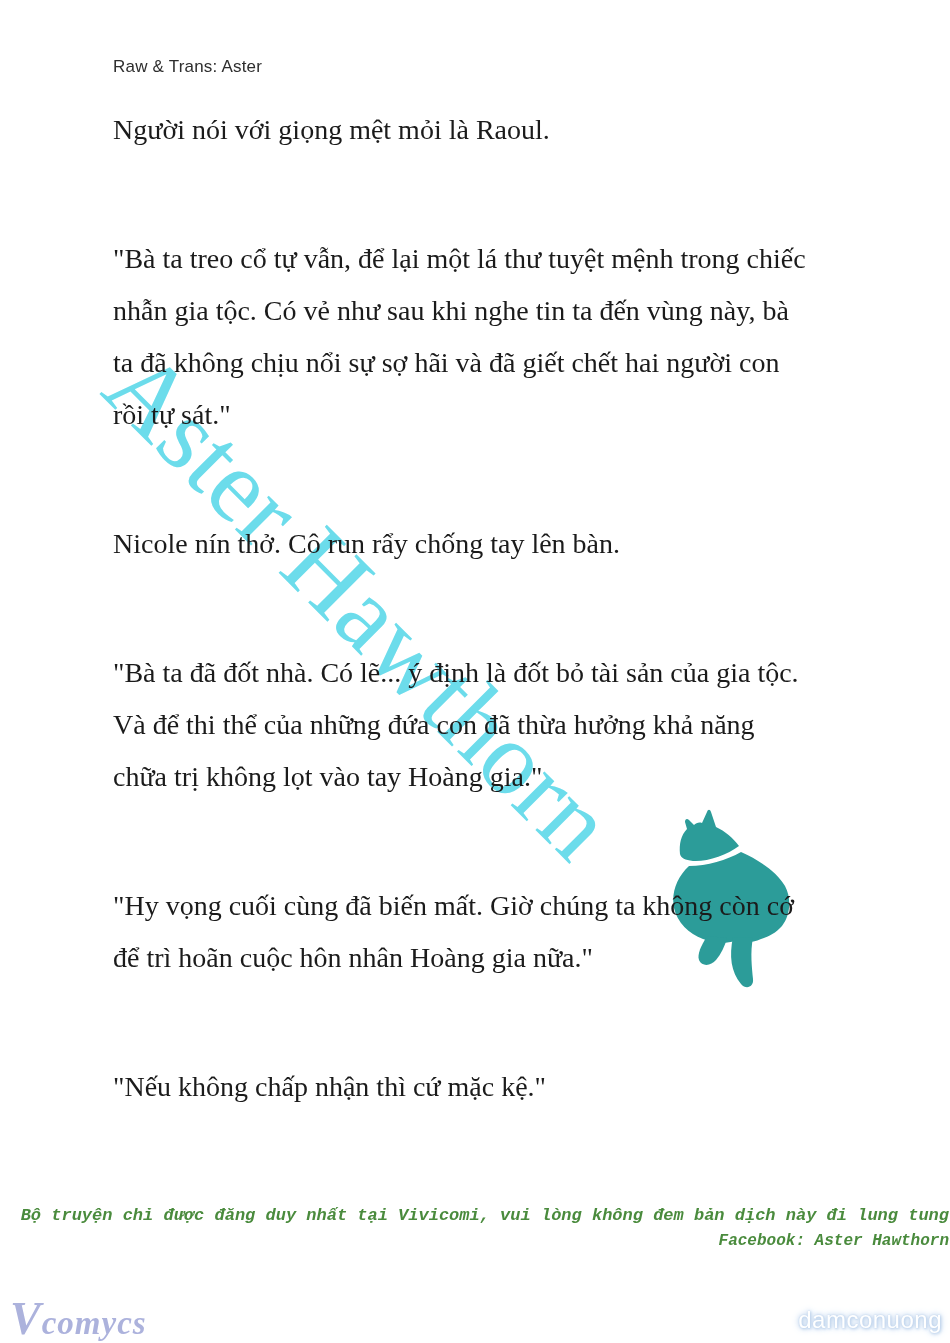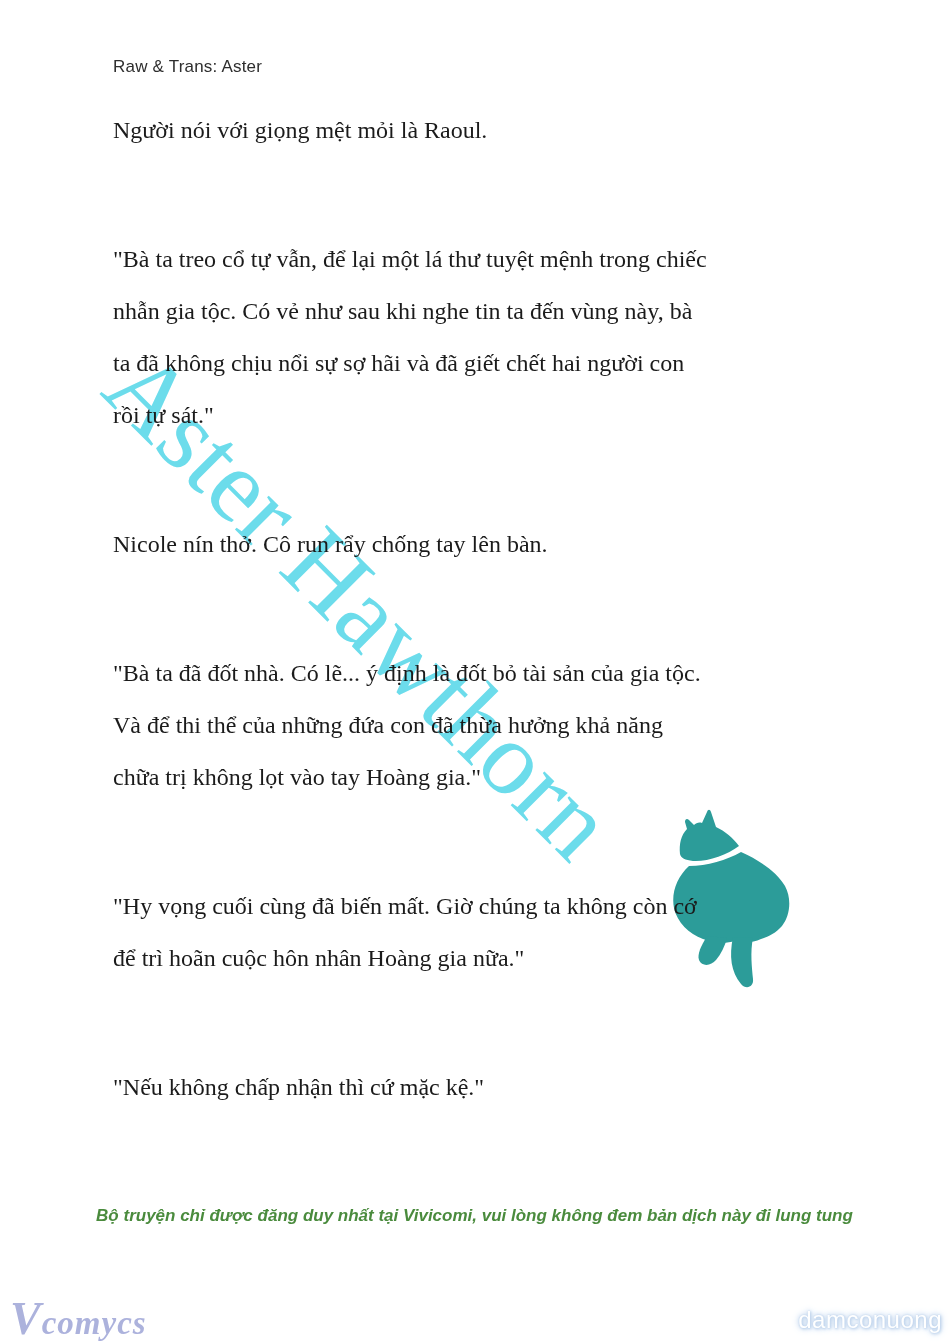--- a/index.html
+++ b/index.html
@@ -29,36 +29,36 @@
     z-index:1;
     pointer-events:none;
   }
   
   .content{
     position:absolute;left:113px;top:104px;width:800px;
     z-index:2;
   }
   .content p{
     margin:0 0 77px 0;
-    font-size:24px;
+    font-size:28px;
     line-height:52px;
     color:var(--body-text,#1b1b1b);
     white-space:pre;
   }
   
   .cat{
     position:absolute;left:655px;top:800px;width:145px;height:200px;
     z-index:1;
   }
   .cat path{fill:var(--cat,#2c9c99);}
   
   .footer{
     position:absolute;left:0;top:1202px;width:949px;
-    text-align:center;
-    font-family:Liberation Sans, sans-serif;
+    text-align:right;
+    font-family:Liberation Mono, monospace;
     font-weight:bold;font-style:italic;
     color:var(--footer-green,#4a8b3d);
     z-index:2;
   }
   .footer .f1{font-size:17px;line-height:27px;}
   .footer .f2{font-size:16px;line-height:25px;}
   .footer .f3{font-size:16px;line-height:25px;}
   
   .vcomycs{
     position:absolute;left:10px;top:1292px;
@@ -139,19 +139,20 @@
     <p>"Bà ta đã đốt nhà. Có lẽ... ý định là đốt bỏ tài sản của gia tộc.
 Và để thi thể của những đứa con đã thừa hưởng khả năng
 chữa trị không lọt vào tay Hoàng gia."</p>
     <p>"Hy vọng cuối cùng đã biến mất. Giờ chúng ta không còn cớ
 để trì hoãn cuộc hôn nhân Hoàng gia nữa."</p>
     <p>"Nếu không chấp nhận thì cứ mặc kệ."</p>
   </div>
 
   <div class="footer">
     <div class="f1">Bộ truyện chỉ được đăng duy nhất tại Vivicomi, vui lòng không đem bản dịch này đi lung tung</div>
+    <div class="f3">Facebook: Aster Hawthorn</div>
   </div>
 
   <div class="vcomycs">Vcomycs</div>
 
   <div class="damconuong">damconuong</div>
 
 </div>
 
 </body></html>

